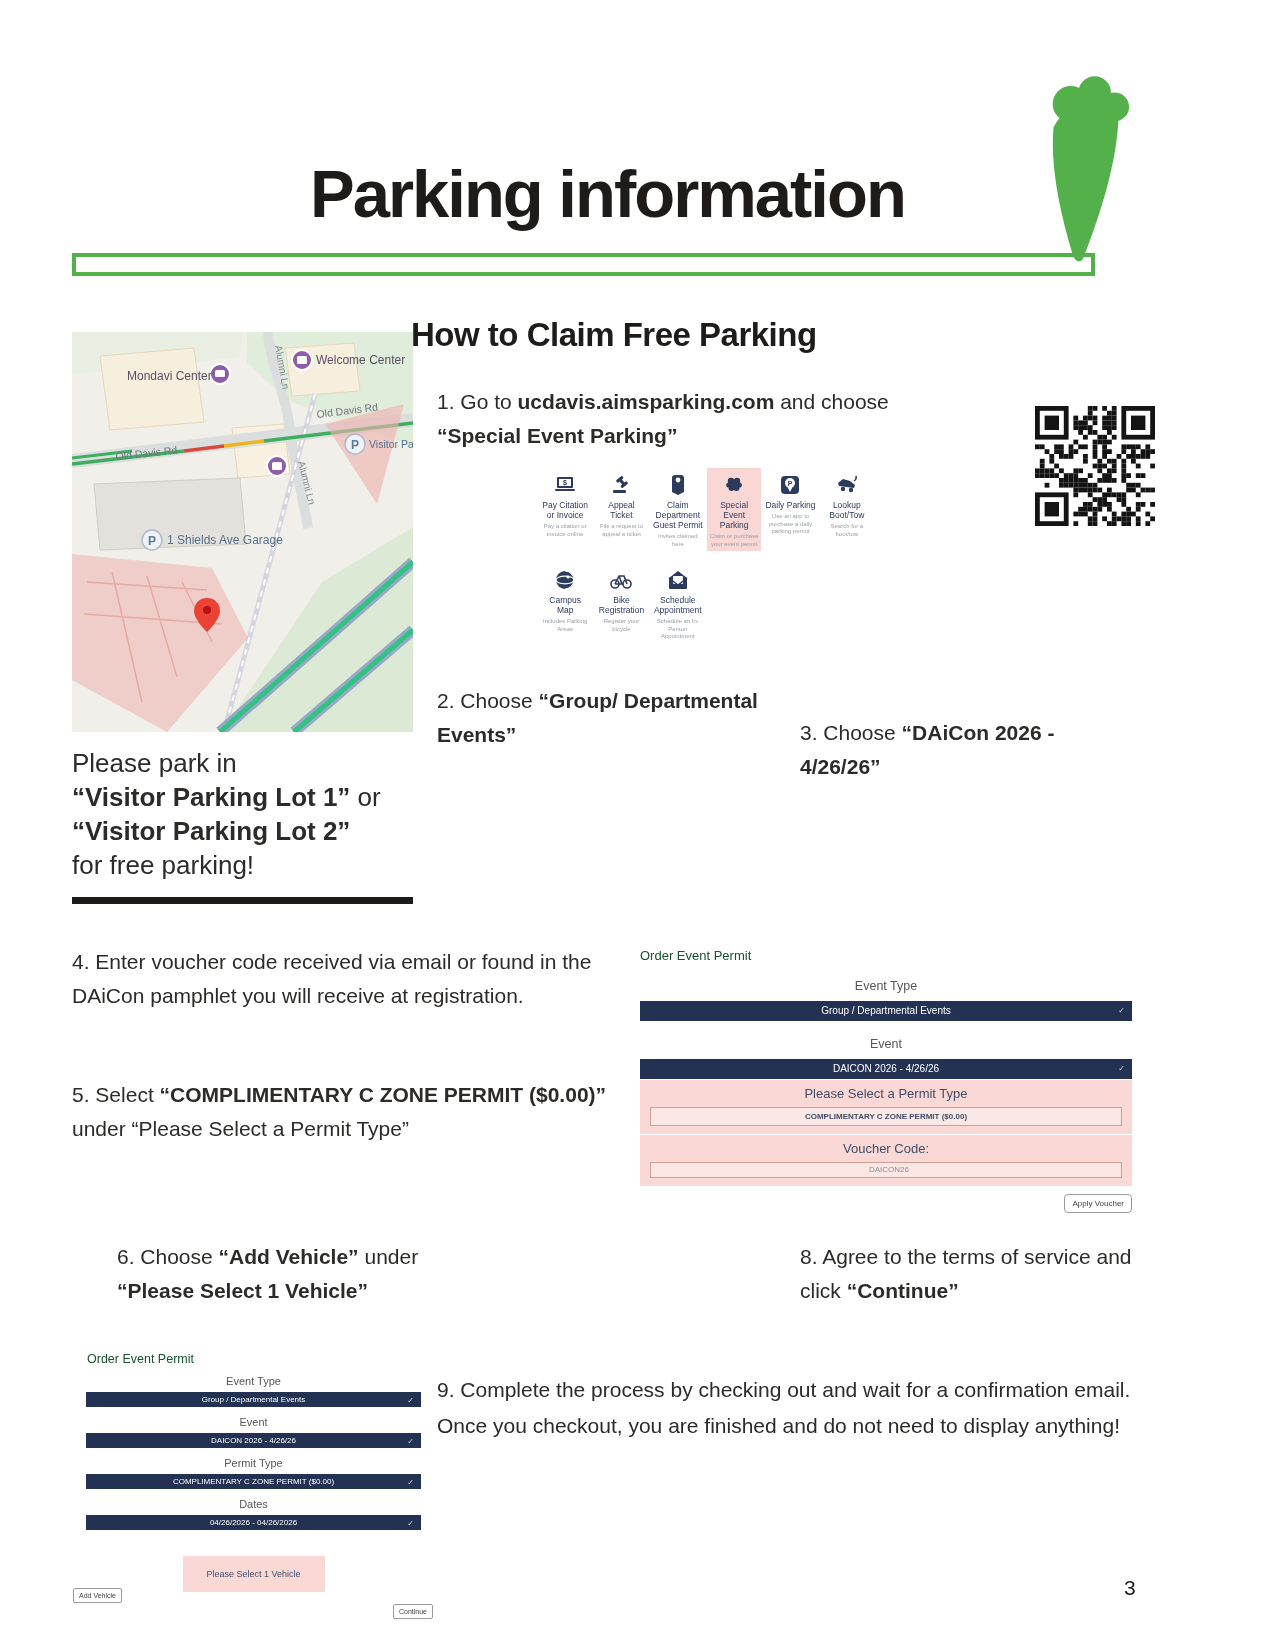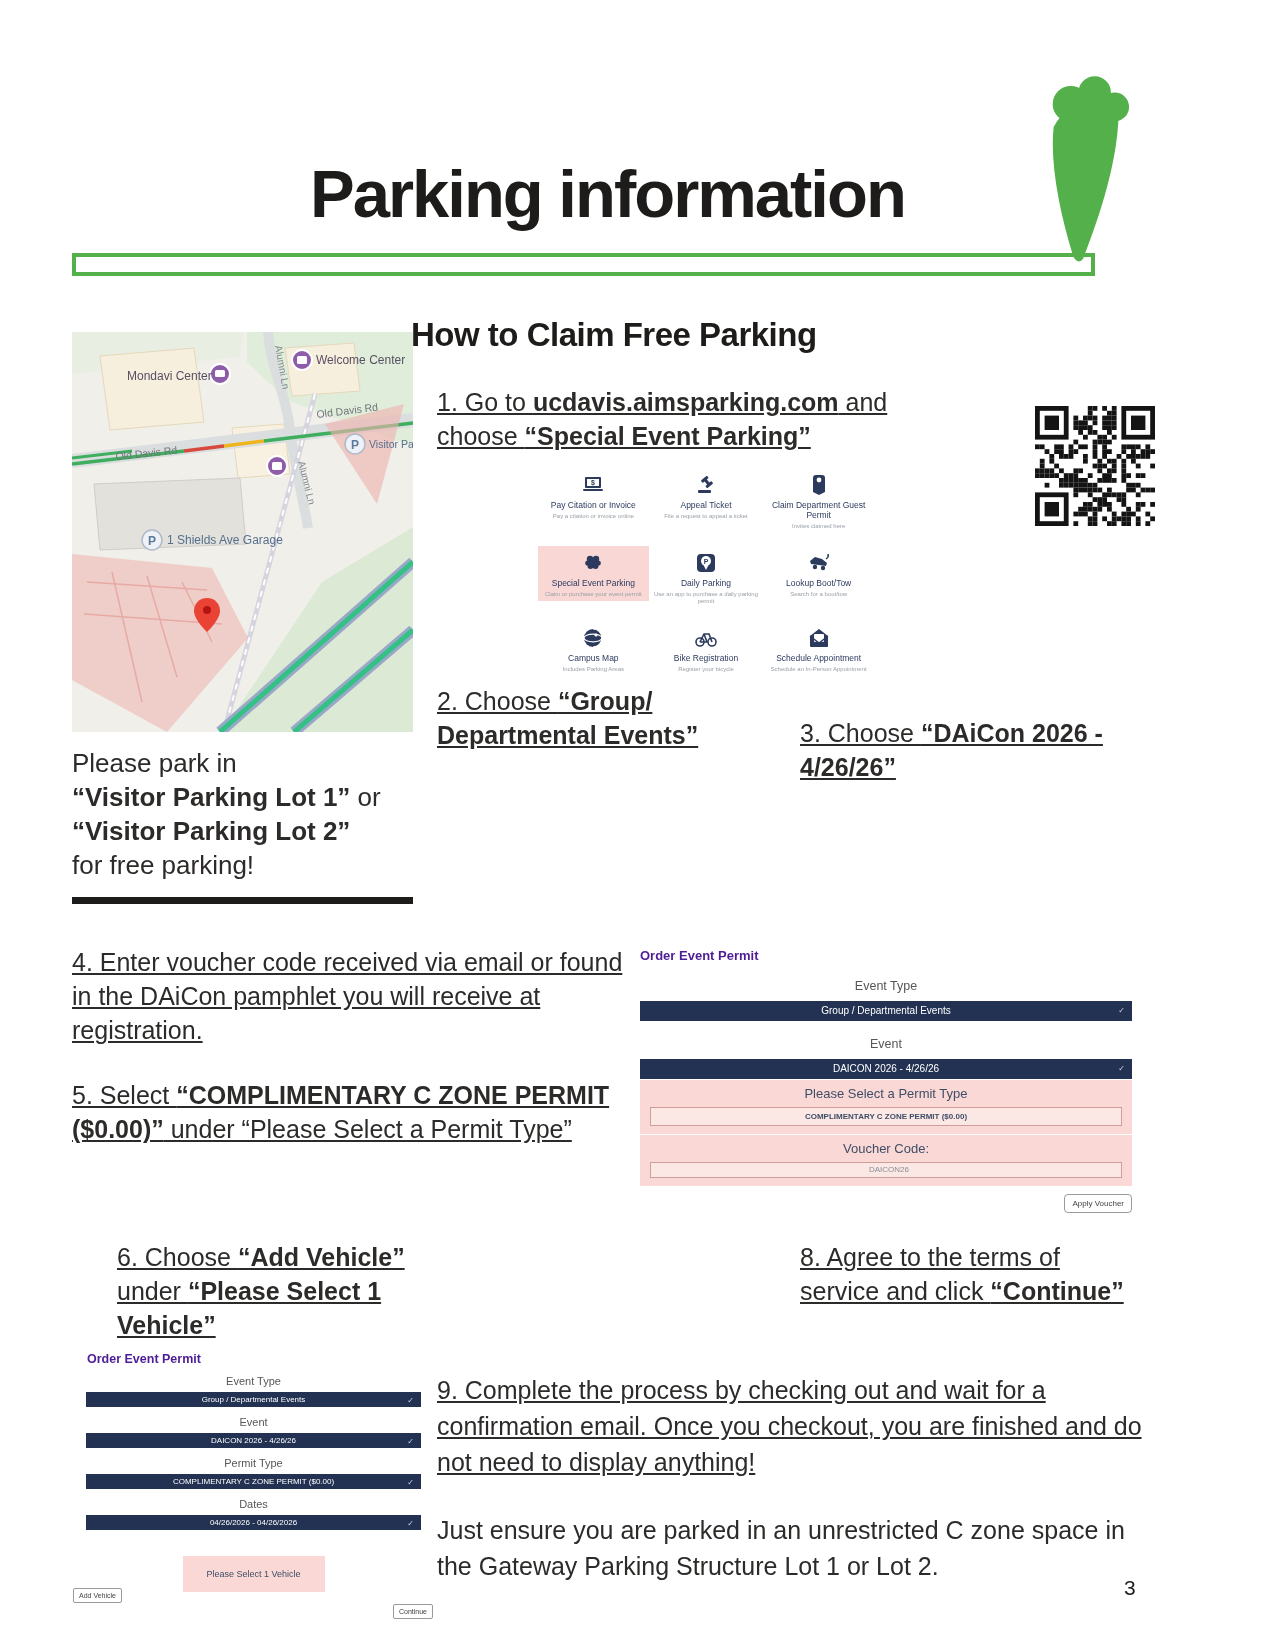--- a/index.html
+++ b/index.html
@@ -11,45 +11,45 @@
   .green-box{left:72px;top:253px;width:1015px;height:15px;border:4px solid #54b04a;z-index:1;}
   .carrot{left:1025px;top:63px;width:105px;height:210px;z-index:5;}
   
   .map{left:72px;top:332px;width:341px;height:400px;}
   .map svg{display:block;}
   
   .park-note{left:72px;top:746px;width:350px;font-size:26px;line-height:34px;color:#2c2b29;}
   .black-rule{left:72px;top:897px;width:341px;height:7px;background:#1d1c1a;}
   
   .howto-heading{left:411px;top:316px;font-size:33px;font-weight:800;letter-spacing:-0.5px;color:#1d1c1a;}
-  .step{font-size:25px;line-height:34px;text-decoration:underline;}
+  .step{font-size:21px;line-height:34px;}
   .step b{font-weight:700;}
   .step1{left:437px;top:385px;width:515px;}
   .step2{left:437px;top:676px;width:330px;margin-top:8px;}
   .step3{left:800px;top:716px;width:340px;}
   .step4{left:72px;top:945px;width:575px;}
   .step5{left:72px;top:1078px;width:575px;}
   .step6{left:72px;top:1240px;width:335px;margin-left:45px;}
   .step7{left:437px;top:1240px;width:348px;}
   .step8{left:800px;top:1240px;width:335px;}
   .step9{left:437px;top:1372px;width:715px;line-height:36px;}
   .final-note{left:437px;top:1512px;width:715px;font-size:25px;line-height:36px;}
   .page-num{left:1124px;top:1576px;font-size:21px;color:#1d1c1a;}
   
-  .portal{left:538px;top:468px;width:336px;display:grid;grid-template-columns:repeat(3,1fr);
+  .portal{left:538px;top:468px;width:336px;display:grid;grid-template-columns:repeat(6,1fr);
           column-gap:2px;row-gap:12px;align-items:start;}
   .tile{text-align:center;padding:5px 2px 3px 2px;}
   .tile.highlight{background:#f8d7d5;}
   .tile .ticon{height:24px;display:flex;align-items:center;justify-content:center;}
   .tile .ttitle{font-size:8.5px;line-height:10px;color:#2c3a5e;margin-top:3px;}
   .tile .tsub{font-size:6px;line-height:7.5px;color:#9aa0a6;margin-top:3px;}
   
   .qr{left:1035px;top:406px;width:120px;height:120px;}
   
-  .form-heading{font-size:13px;color:#4c1d95;font-weight:bold;}
+  .form-heading{font-size:13px;color:#14532d;}
   .field-label{font-size:12.5px;color:#565656;text-align:center;}
   .navy-bar{position:relative;background:#233253;color:#fff;text-align:center;}
   .navy-bar .bar-check{position:absolute;right:7px;top:50%;transform:translateY(-50%);font-size:8px;color:#cfd6e4;}
   .pink-block{background:#f9d8d5;}
   .pink-label{text-align:center;color:#3f4e68;}
   .form1{left:640px;top:948px;width:492px;}
   .form1 .field-label{margin:16px 0 8px 0;}
   .form1 .navy-bar{height:20px;line-height:20px;font-size:10px;}
   .form1 .pink-block{margin-top:1px;padding:6px 10px 8px 10px;}
   .form1 .pink-label{font-size:13px;}
@@ -567,16 +567,15 @@
       <div class="navy-bar"><span>COMPLIMENTARY C ZONE PERMIT ($0.00)</span><span class="bar-check">✓</span></div>
       <div class="field-label">Dates</div>
       <div class="navy-bar"><span>04/26/2026 - 04/26/2026</span><span class="bar-check">✓</span></div>
       <div class="pink-block pink-label vehicle-block">Please Select 1 Vehicle</div>
     </div>
     <div class="mini-btn add-btn">Add Vehicle</div>
     <div class="mini-btn cont-btn">Continue</div>
   </div>
 
   <div class="abs step step9">9. Complete the process by checking out and wait for a confirmation email. Once you checkout, you are finished and do not need to display anything!</div>
-  <div class="abs final-note">Just ensure you are parked in an unrestricted C zone space in the Gateway Parking Structure Lot 1 or Lot 2.</div>
 
   <div class="abs page-num">3</div>
 </div>
 
 </body></html>

